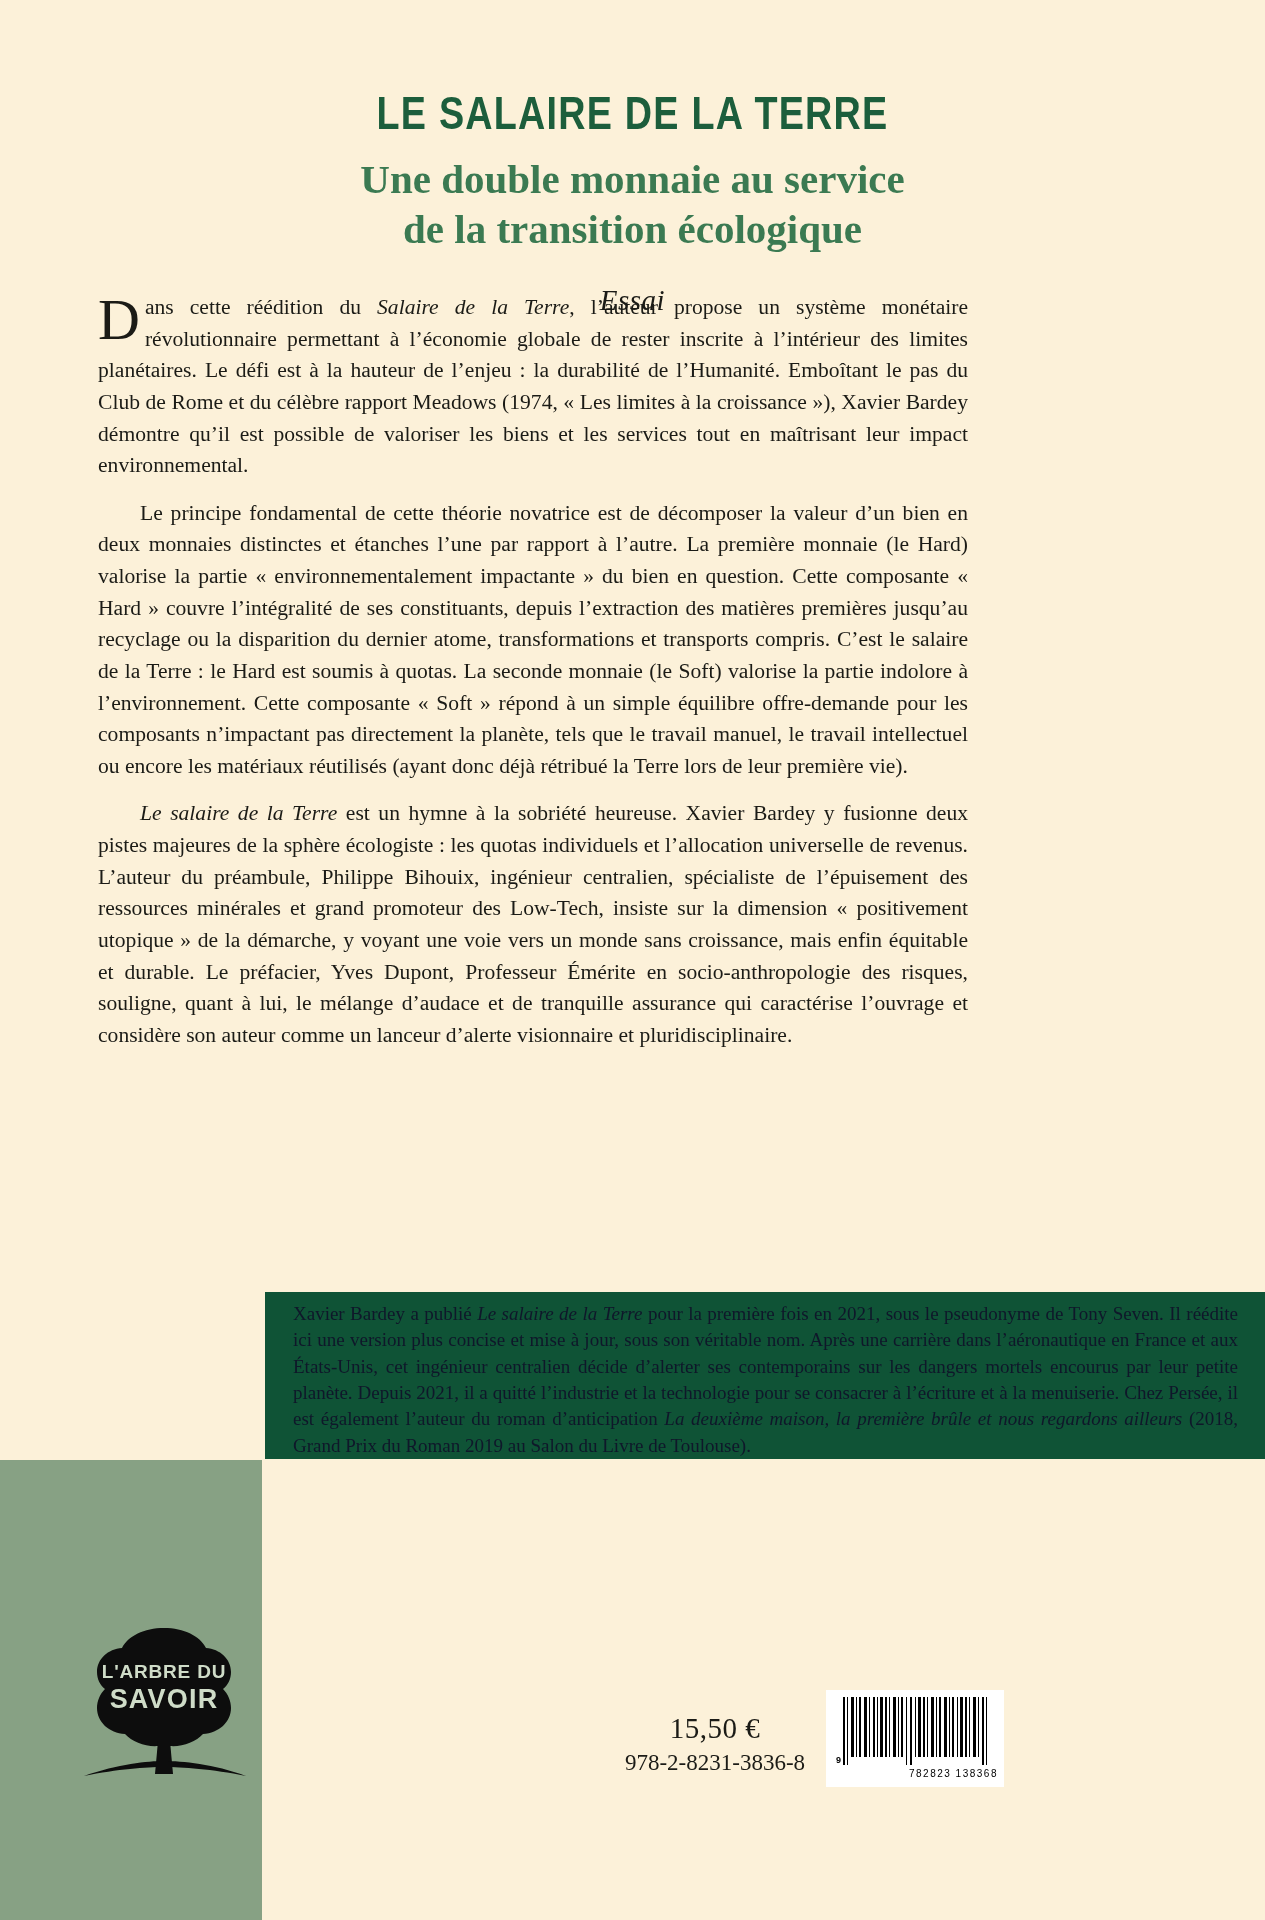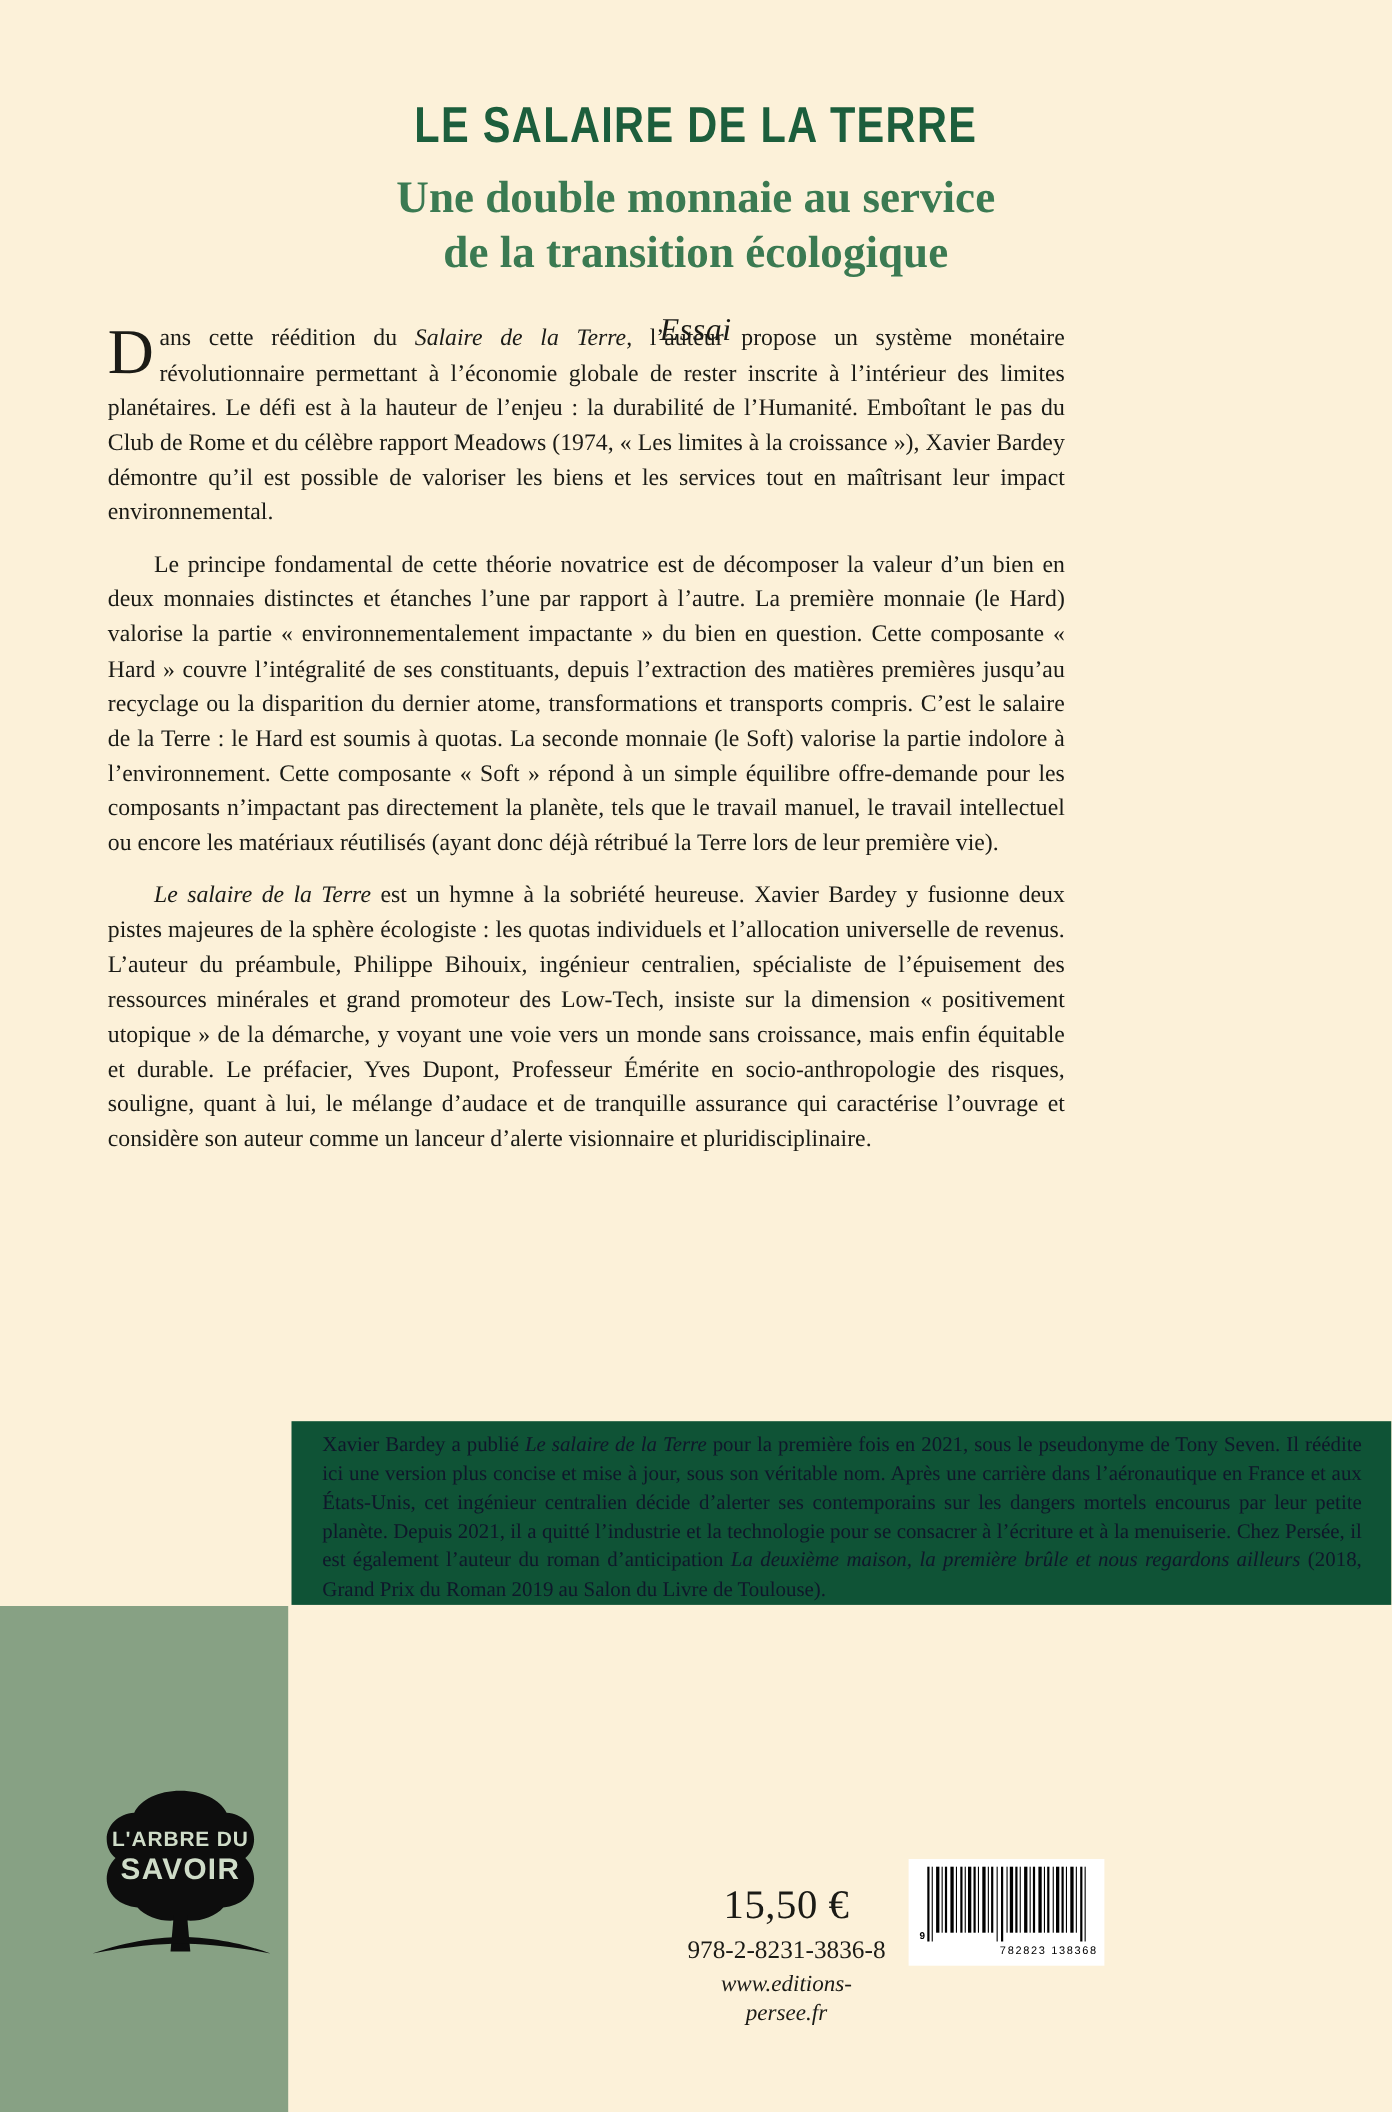--- a/index.html
+++ b/index.html
@@ -130,21 +130,21 @@
   
   .price-block {
     position: absolute;
     left: 620px;
     top: 1690px;
     width: 190px;
     text-align: center;
     line-height: 1.26;
   }
   .price {
-    font-size: 37px;
+    font-size: 29px;
     letter-spacing: 0.5px;
   }
   .isbn {
     font-size: 23px;
     margin-top: 2px;
   }
   .website {
     font-size: 21px;
     font-style: italic;
     margin-top: 2px;
@@ -219,21 +219,20 @@
       <path fill="#0d0d0d" d="M80 125 L92 125 L95 158 L77 158 Z"></path>
       <path fill="#0d0d0d" d="M6 160 C40 148 70 145 86 145 C104 145 136 148 168 160 C134 153 104 151 86 151 C68 151 40 153 6 160 Z"></path>
       <text x="86" y="62" text-anchor="middle" font-family="&quot;Liberation Sans&quot;, sans-serif" font-size="19" font-weight="700" letter-spacing="0.8" fill="#cfdcc8">L'ARBRE DU</text>
       <text x="86" y="92" text-anchor="middle" font-family="&quot;Liberation Sans&quot;, sans-serif" font-size="27" font-weight="700" letter-spacing="1.2" fill="#cfdcc8">SAVOIR</text>
     </svg>
   </div>
 
   <div class="price-block">
     <div class="price">15,50 €</div>
     <div class="isbn">978-2-8231-3836-8</div>
-    <div class="website">www.editions-persee.fr</div>
   </div>
 
   <div class="barcode">
     <svg class="barcode-bars" width="166" height="72" viewBox="0 0 166 72">
       <rect x="0" y="0" width="166" height="72" fill="#ffffff"></rect>
       <g fill="#000000">
         <rect x="11" y="2" width="2" height="68"></rect>
         <rect x="15" y="2" width="1" height="68"></rect>
         <rect x="19" y="2" width="3" height="60"></rect>
         <rect x="24" y="2" width="1" height="60"></rect>

